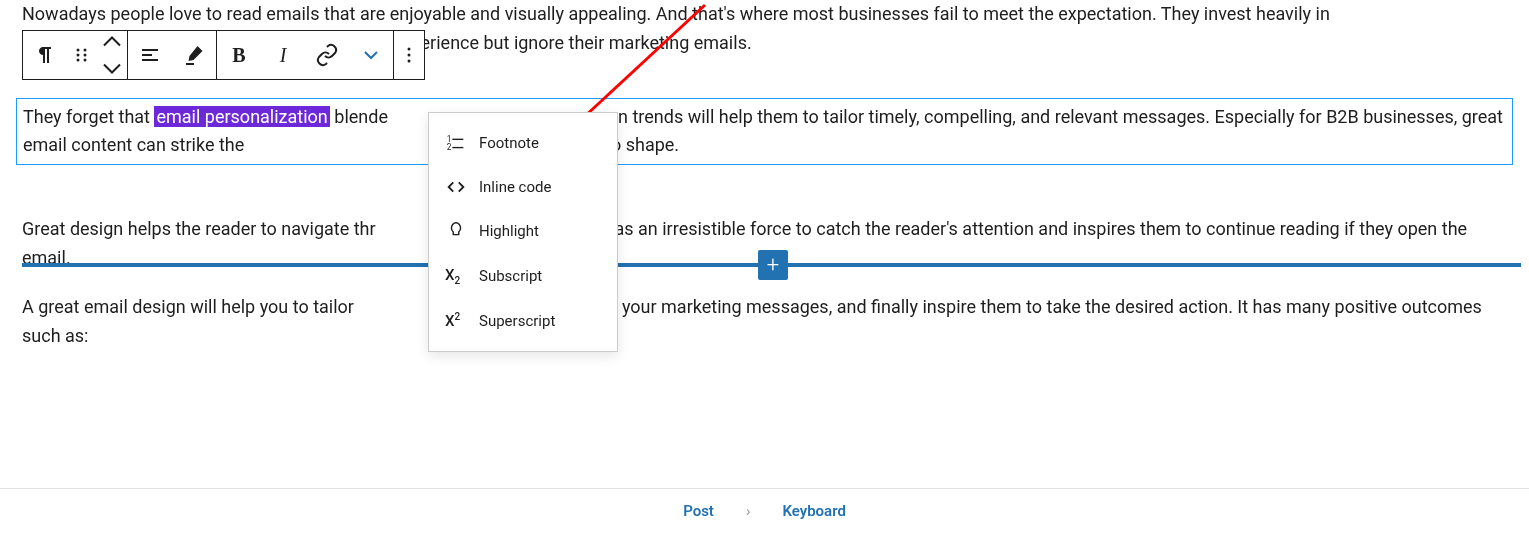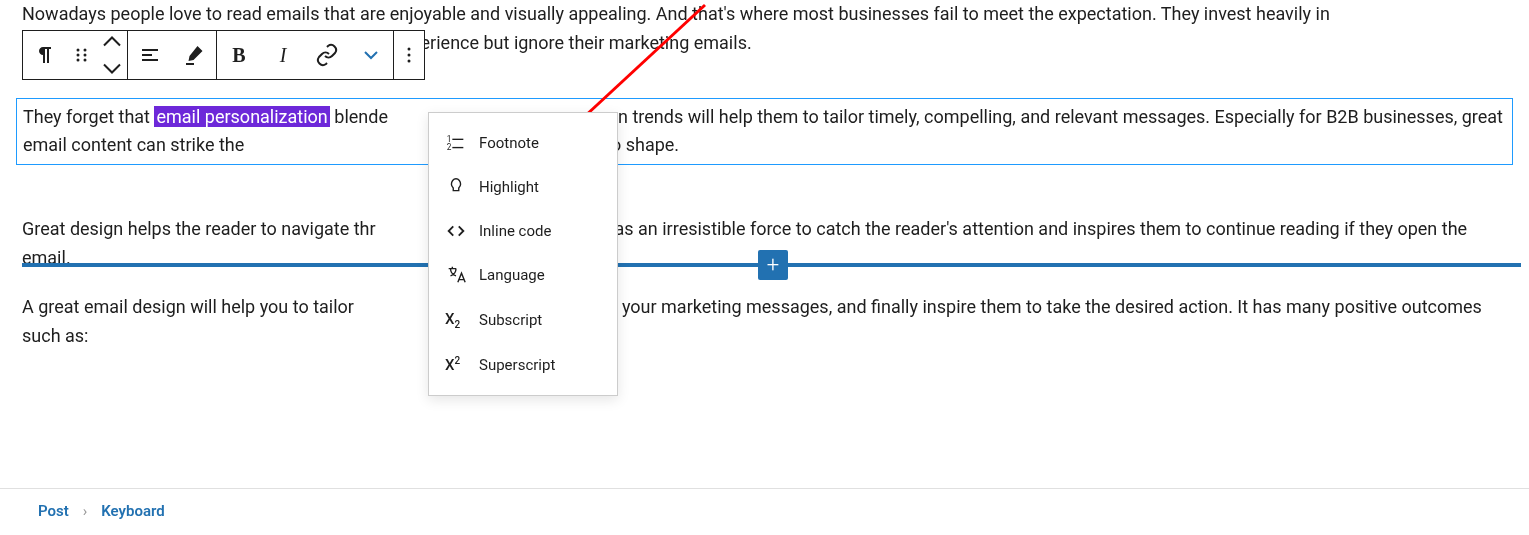--- a/index.html
+++ b/index.html
@@ -149,24 +149,25 @@
   .breadcrumbs {
     position: absolute;
     bottom: 2px;
     left: 0;
     right: 0;
     border-top: 1px solid #e0e0e0;
     padding: 10px 38px;
     font-size: 15px;
     display: flex;
     align-items: center;
-    gap: 14px;
+    gap: 32px;
     color: #2271b1;
     font-weight: 600;
     background: #fff;
+    justify-content: center;
   }
   .breadcrumbs .sep {
     color: #999;
     font-weight: 400;
   }
 </style>
 </head>
 <body>
 
 <div class="content">
@@ -264,35 +265,29 @@
     <svg viewBox="0 0 24 24">
         <text x="2" y="11" font-size="9">1</text>
         <path d="M8 8h12M8 8" stroke="#1e1e1e" stroke-width="1.5"></path>
         <text x="2" y="20" font-size="9">2</text>
         <path d="M8 17h12" stroke="#1e1e1e" stroke-width="1.5"></path>
       </svg>
     <span>Footnote</span>
   </div>
   <div class="dropdown-item">
     <svg viewBox="0 0 24 24">
+        <path d="M9 7l-5 5 5 5M15 7l5 5-5 5" fill="none" stroke="#1e1e1e" stroke-width="2"></path>
+      </svg>
+    <span>Inline code</span>
+  </div>
+  <div class="dropdown-item">
+    <svg viewBox="0 0 24 24">
         <path d="M12 3C9 3 7 6 7 9c0 2 1 3 2 4v3h6v-3c1-1 2-2 2-4 0-3-2-6-5-6z" fill="none" stroke="#1e1e1e" stroke-width="1.5"></path>
       </svg>
     <span>Highlight</span>
-  </div>
-  <div class="dropdown-item">
-    <svg viewBox="0 0 24 24">
-        <path d="M9 7l-5 5 5 5M15 7l5 5-5 5" fill="none" stroke="#1e1e1e" stroke-width="2"></path>
-      </svg>
-    <span>Inline code</span>
-  </div>
-  <div class="dropdown-item">
-    <svg viewBox="0 0 24 24">
-        <path d="M4 5h8M8 3v2M6 5c0 4 3 7 6 8M12 5c0 4-3 7-6 8M14 20l4-10 4 10M15 17h6" fill="none" stroke="#1e1e1e" stroke-width="1.5"></path>
-      </svg>
-    <span>Language</span>
   </div>
   <div class="dropdown-item">
     <span class="icon-txt">X<sub style="font-size:10px">2</sub></span>
     <span>Subscript</span>
   </div>
   <div class="dropdown-item">
     <span class="icon-txt">X<sup style="font-size:10px">2</sup></span>
     <span>Superscript</span>
   </div>
 </div>

